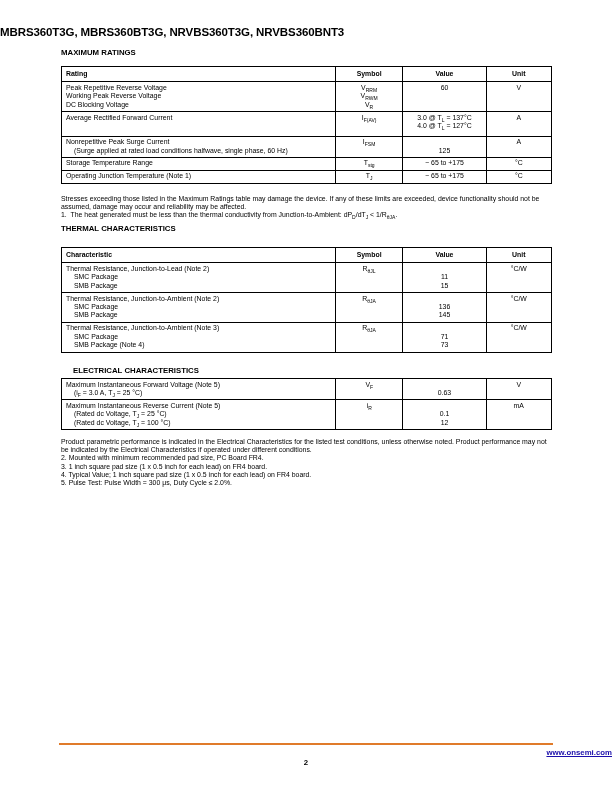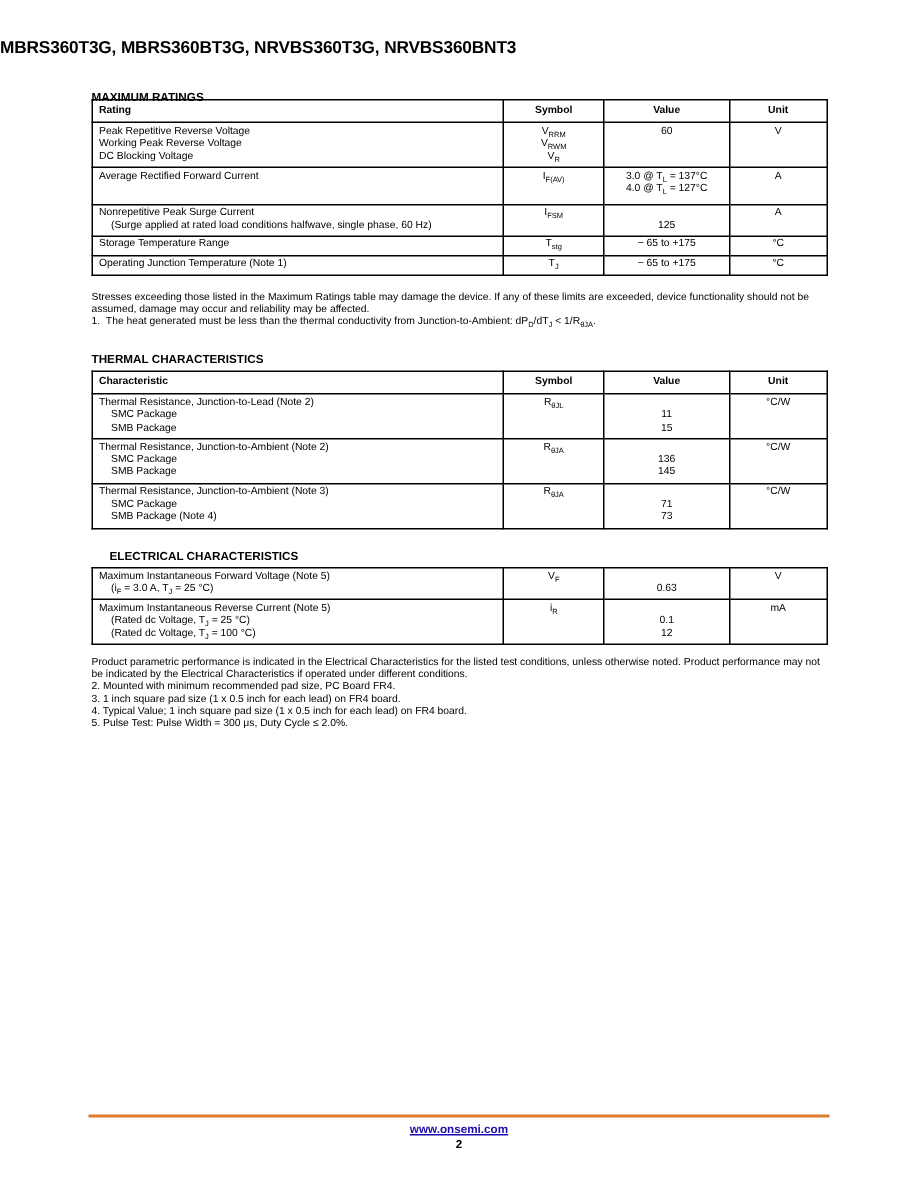--- a/index.html
+++ b/index.html
@@ -11,30 +11,30 @@
     th { font-weight: bold; text-align: center; padding: 3px 4px; }
     .c1 { width: 268px; text-align: left; }
     .c2 { width: 59px; text-align: center; }
     .c3 { width: 75px; text-align: center; }
     .c4 { width: 57px; text-align: center; }
     .indent { padding-left: 8px; }
     sub { font-size: 5px; vertical-align: -2px; line-height: 0; }
     .note { position: absolute; left: 61px; width: 492px; font-size: 6.9px; line-height: 8.2px; }
     .note p { margin: 0; }
     .footer-line { position: absolute; left: 59px; top: 743px; width: 494px; height: 2px; background: #e07b2a; }
-    .footer-link { position: absolute; top: 748px; left: 0; width: 612px; text-align: center; font-size: 7.8px; font-weight: bold; color: #1a0dab; text-decoration: underline; }
+    .footer-link { position: absolute; top: 748px; left: 0; width: 612px; text-align: right; font-size: 7.8px; font-weight: bold; color: #1a0dab; text-decoration: underline; }
     .page-num { position: absolute; top: 758px; left: 0; width: 612px; text-align: center; font-size: 7.8px; font-weight: bold; }
     .blank { display: block; height: 8.4px; }
   </style>
 </head>
 <body>
 
 <div class="title">MBRS360T3G, MBRS360BT3G, NRVBS360T3G, NRVBS360BNT3</div>
 
-<div class="section" style="top:60px;">MAXIMUM RATINGS</div>
+<div class="section" style="top:48px;">MAXIMUM RATINGS</div>
 <table style="top:66px;">
   <tbody>
       <tr>
     <th class="c1">Rating</th>
     <th class="c2">Symbol</th>
     <th class="c3">Value</th>
     <th class="c4">Unit</th>
   </tr>
   <tr>
     <td class="c1">
@@ -84,21 +84,21 @@
     <td class="c4">°C</td>
   </tr>
 </tbody>
   </table>
 
 <div class="note" style="top:195px;">
   <p>Stresses exceeding those listed in the Maximum Ratings table may damage the device. If any of these limits are exceeded, device functionality should not be assumed, damage may occur and reliability may be affected.</p>
   <p>1.&nbsp;&nbsp;The heat generated must be less than the thermal conductivity from Junction-to-Ambient: dP<sub>D</sub>/dT<sub>J</sub> &lt; 1/R<sub>θJA</sub>.</p>
 </div>
 
-<div class="section" style="top:235px;">THERMAL CHARACTERISTICS</div>
+<div class="section" style="top:224px;">THERMAL CHARACTERISTICS</div>
 <table style="top:247px;">
   <tbody>
       <tr>
     <th class="c1">Characteristic</th>
     <th class="c2">Symbol</th>
     <th class="c3">Value</th>
     <th class="c4">Unit</th>
   </tr>
   <tr>
     <td class="c1">

